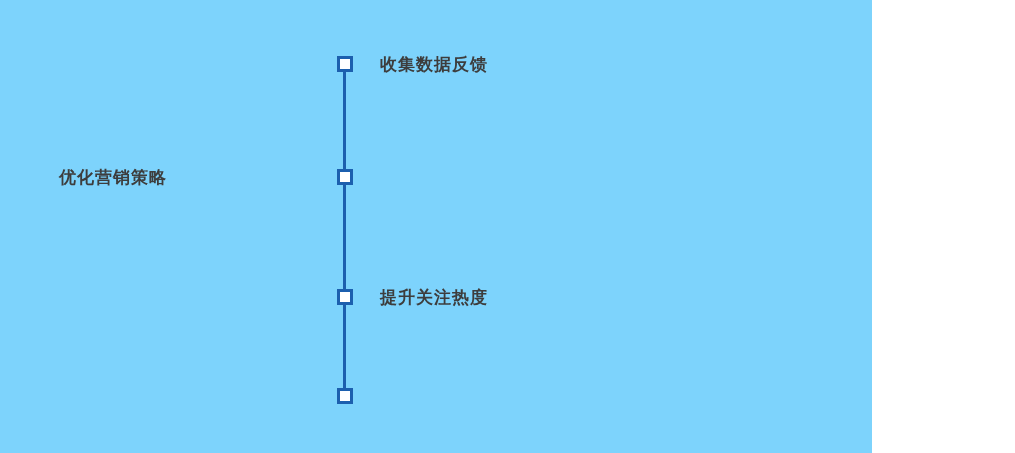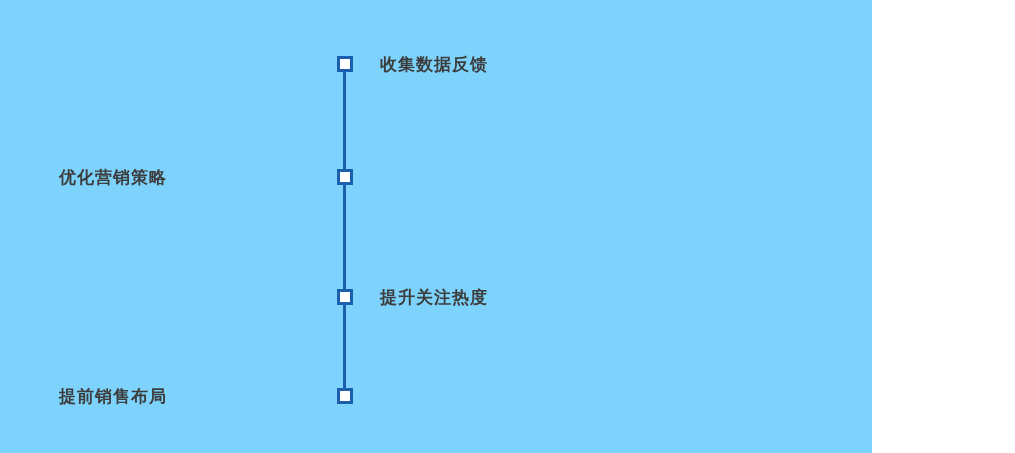--- a/index.html
+++ b/index.html
@@ -59,15 +59,14 @@
   <div class="marker y0"></div>
   <div class="label right y0">收集数据反馈</div>
 
   <div class="marker y1"></div>
   <div class="label left y1">优化营销策略</div>
 
   <div class="marker y2"></div>
   <div class="label right y2">提升关注热度</div>
 
   <div class="marker y3"></div>
-  <div class="label left y3">提前销售布局</div>
 
 </div>
 
 </body></html>

